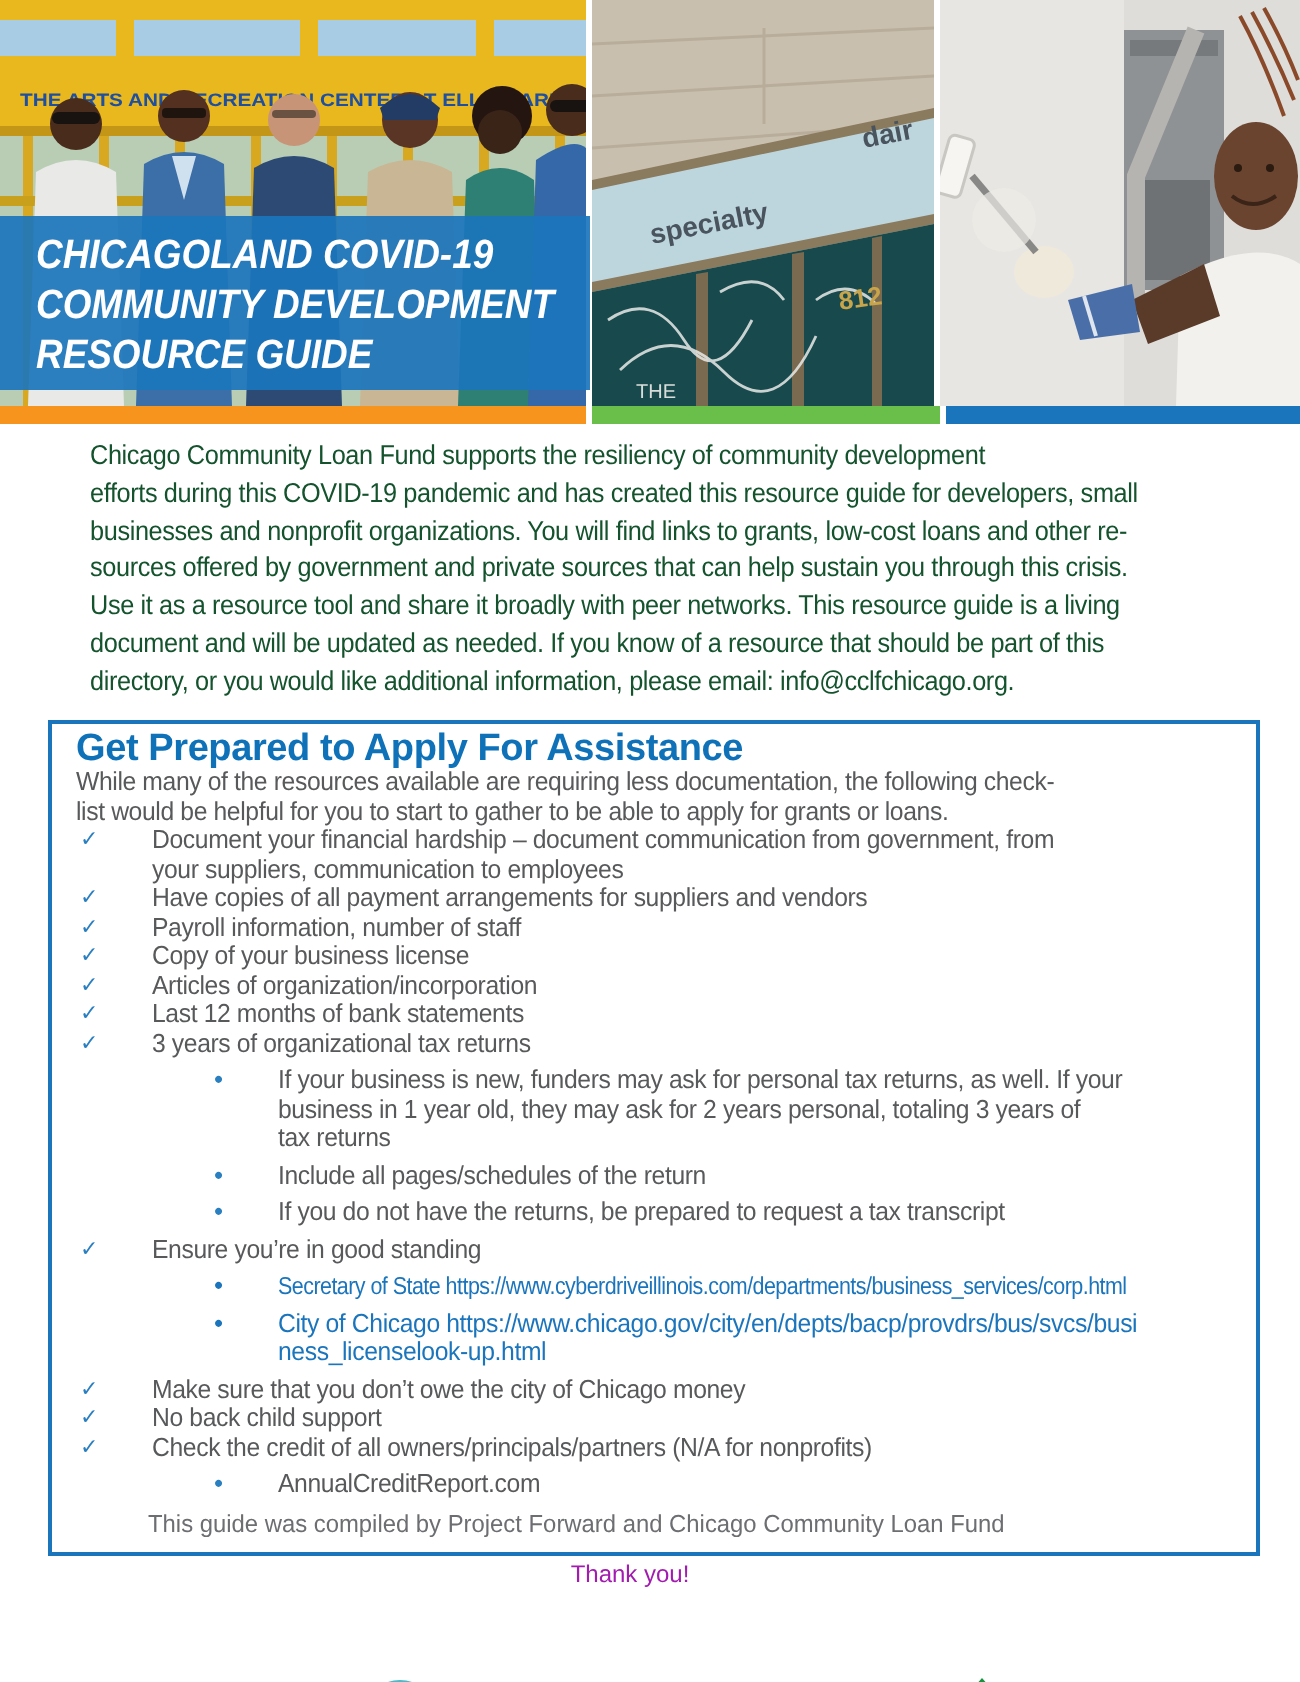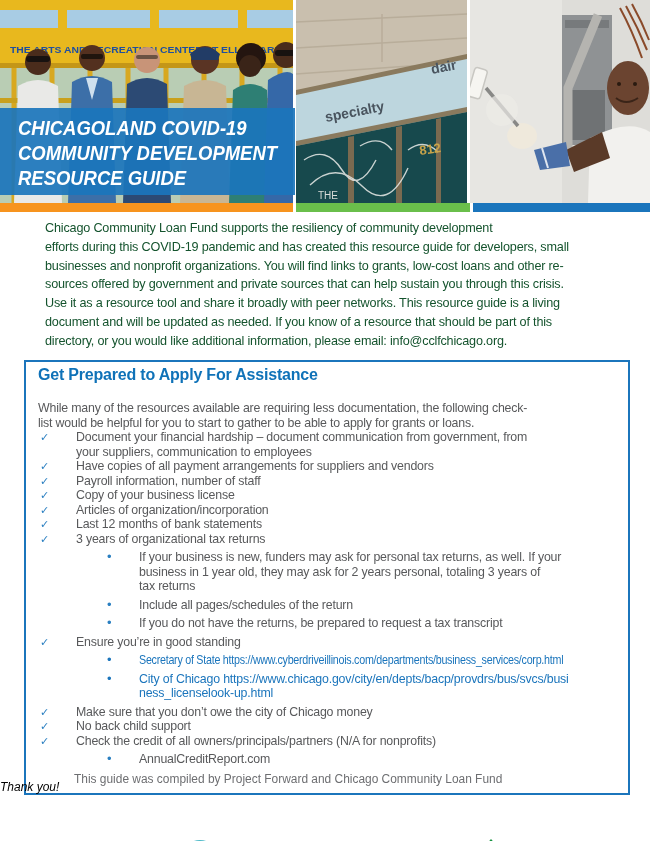--- a/index.html
+++ b/index.html
@@ -32,41 +32,41 @@
   .intro .iline{
     font-size:13.6px;line-height:18.8px;white-space:nowrap;
     transform:scaleX(0.93);transform-origin:left center;letter-spacing:-0.2px;
   }
   
   .prep-box{
     position:absolute;left:24px;top:360px;width:606px;box-sizing:border-box;
     border:2.5px solid #1b75bc;padding:4px 8px 6px 12px;background:#fff;
   }
   .box-heading{
-    color:#0f72b8;font-weight:bold;font-size:16px;line-height:17px;
-    letter-spacing:-0.2px;margin-bottom:18px;
+    color:#0f72b8;font-weight:bold;font-size:19px;line-height:17px;
+    letter-spacing:-0.2px;margin-bottom:1px;
   }
   .box-line{font-size:13px;line-height:14.5px;color:#58595b;
     white-space:nowrap;transform:scaleX(0.95);transform-origin:left center;letter-spacing:-0.2px;}
   .cl-row{display:flex;line-height:14.5px;}
   .cl-row .marker{flex:none;color:#2a7fc1;}
   .cl-row.check .marker{width:36px;padding-left:2px;font-size:11px;}
   .cl-row.bullet{padding-left:69px;margin:4px 0;}
   .cl-row.bullet .marker{width:32px;font-size:13px;}
   .cl-text{
     color:#58595b;font-size:13px;letter-spacing:-0.2px;white-space:nowrap;
     transform:scaleX(0.95);transform-origin:left top;
   }
   .cl-row.blue .cl-text,.cl-row.blue .marker{color:#1b75bc;}
   .cl-row.condensed .cl-text{font-size:12.2px;transform:scaleX(0.88);letter-spacing:-0.3px;}
   .footnote{color:#6d6e71;font-size:12.3px;line-height:15px;margin:5px 0 0 36px;
     white-space:nowrap;transform:scaleX(0.97);transform-origin:left center;}
   
-  .thankyou{position:absolute;top:780px;left:0;width:630px;
-    font-size:12px;color:#000000;font-style:italic;}
+  .thankyou{position:absolute;top:780px;left:0;width:630px;text-align:center;
+    font-size:12px;color:#a21caf;}
   .footer-logos{position:absolute;top:837px;left:0;width:534px;height:48px;}
   .fry{position:absolute;left:63px;top:8px;color:#443f66;font-weight:bold;}
   .fry-l1{font-size:13.5px;letter-spacing:1.2px;line-height:14px;}
   .fry-l2{font-size:12.5px;letter-spacing:2.6px;line-height:13px;}
   .cct{position:absolute;left:182px;top:3px;display:flex;align-items:center;}
   .cct-circle{width:30px;height:30px;border:3px solid #4cb9c8;border-radius:50%;
     color:#4cb9c8;font-weight:bold;font-size:17px;line-height:30px;text-align:center;}
   .cct-text{margin-left:6px;}
   .cct-l1,.cct-l2{font-size:7.5px;font-weight:bold;color:#6d6e71;letter-spacing:0.5px;line-height:9px;}
   .cct-l3{font-size:5px;color:#4cb9c8;letter-spacing:0.4px;margin-top:2px;font-weight:bold;}

